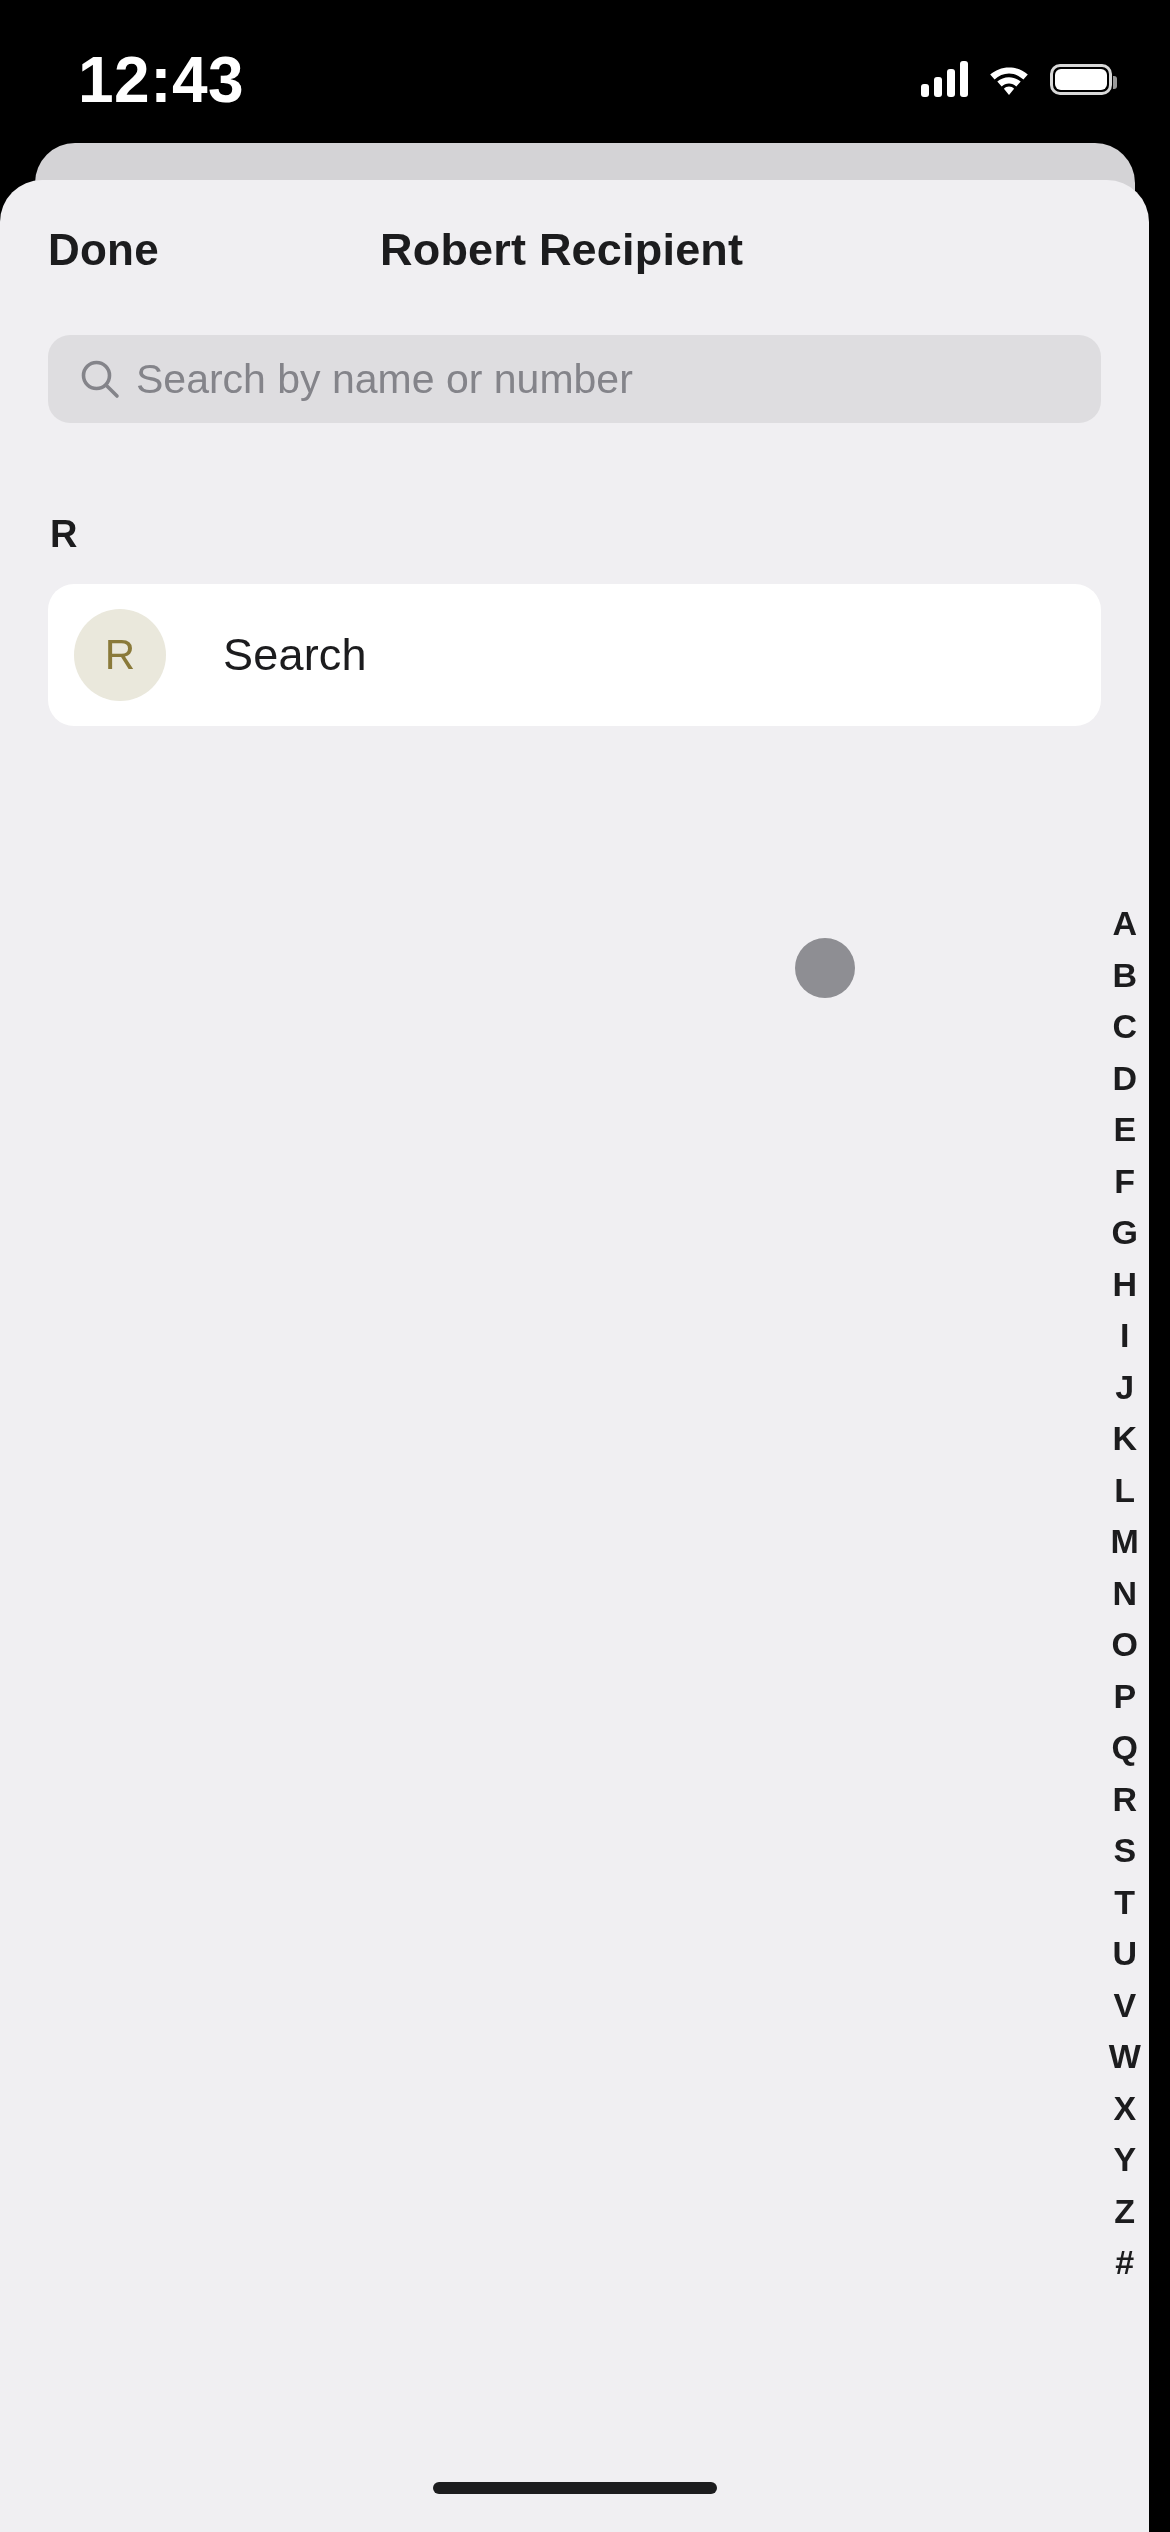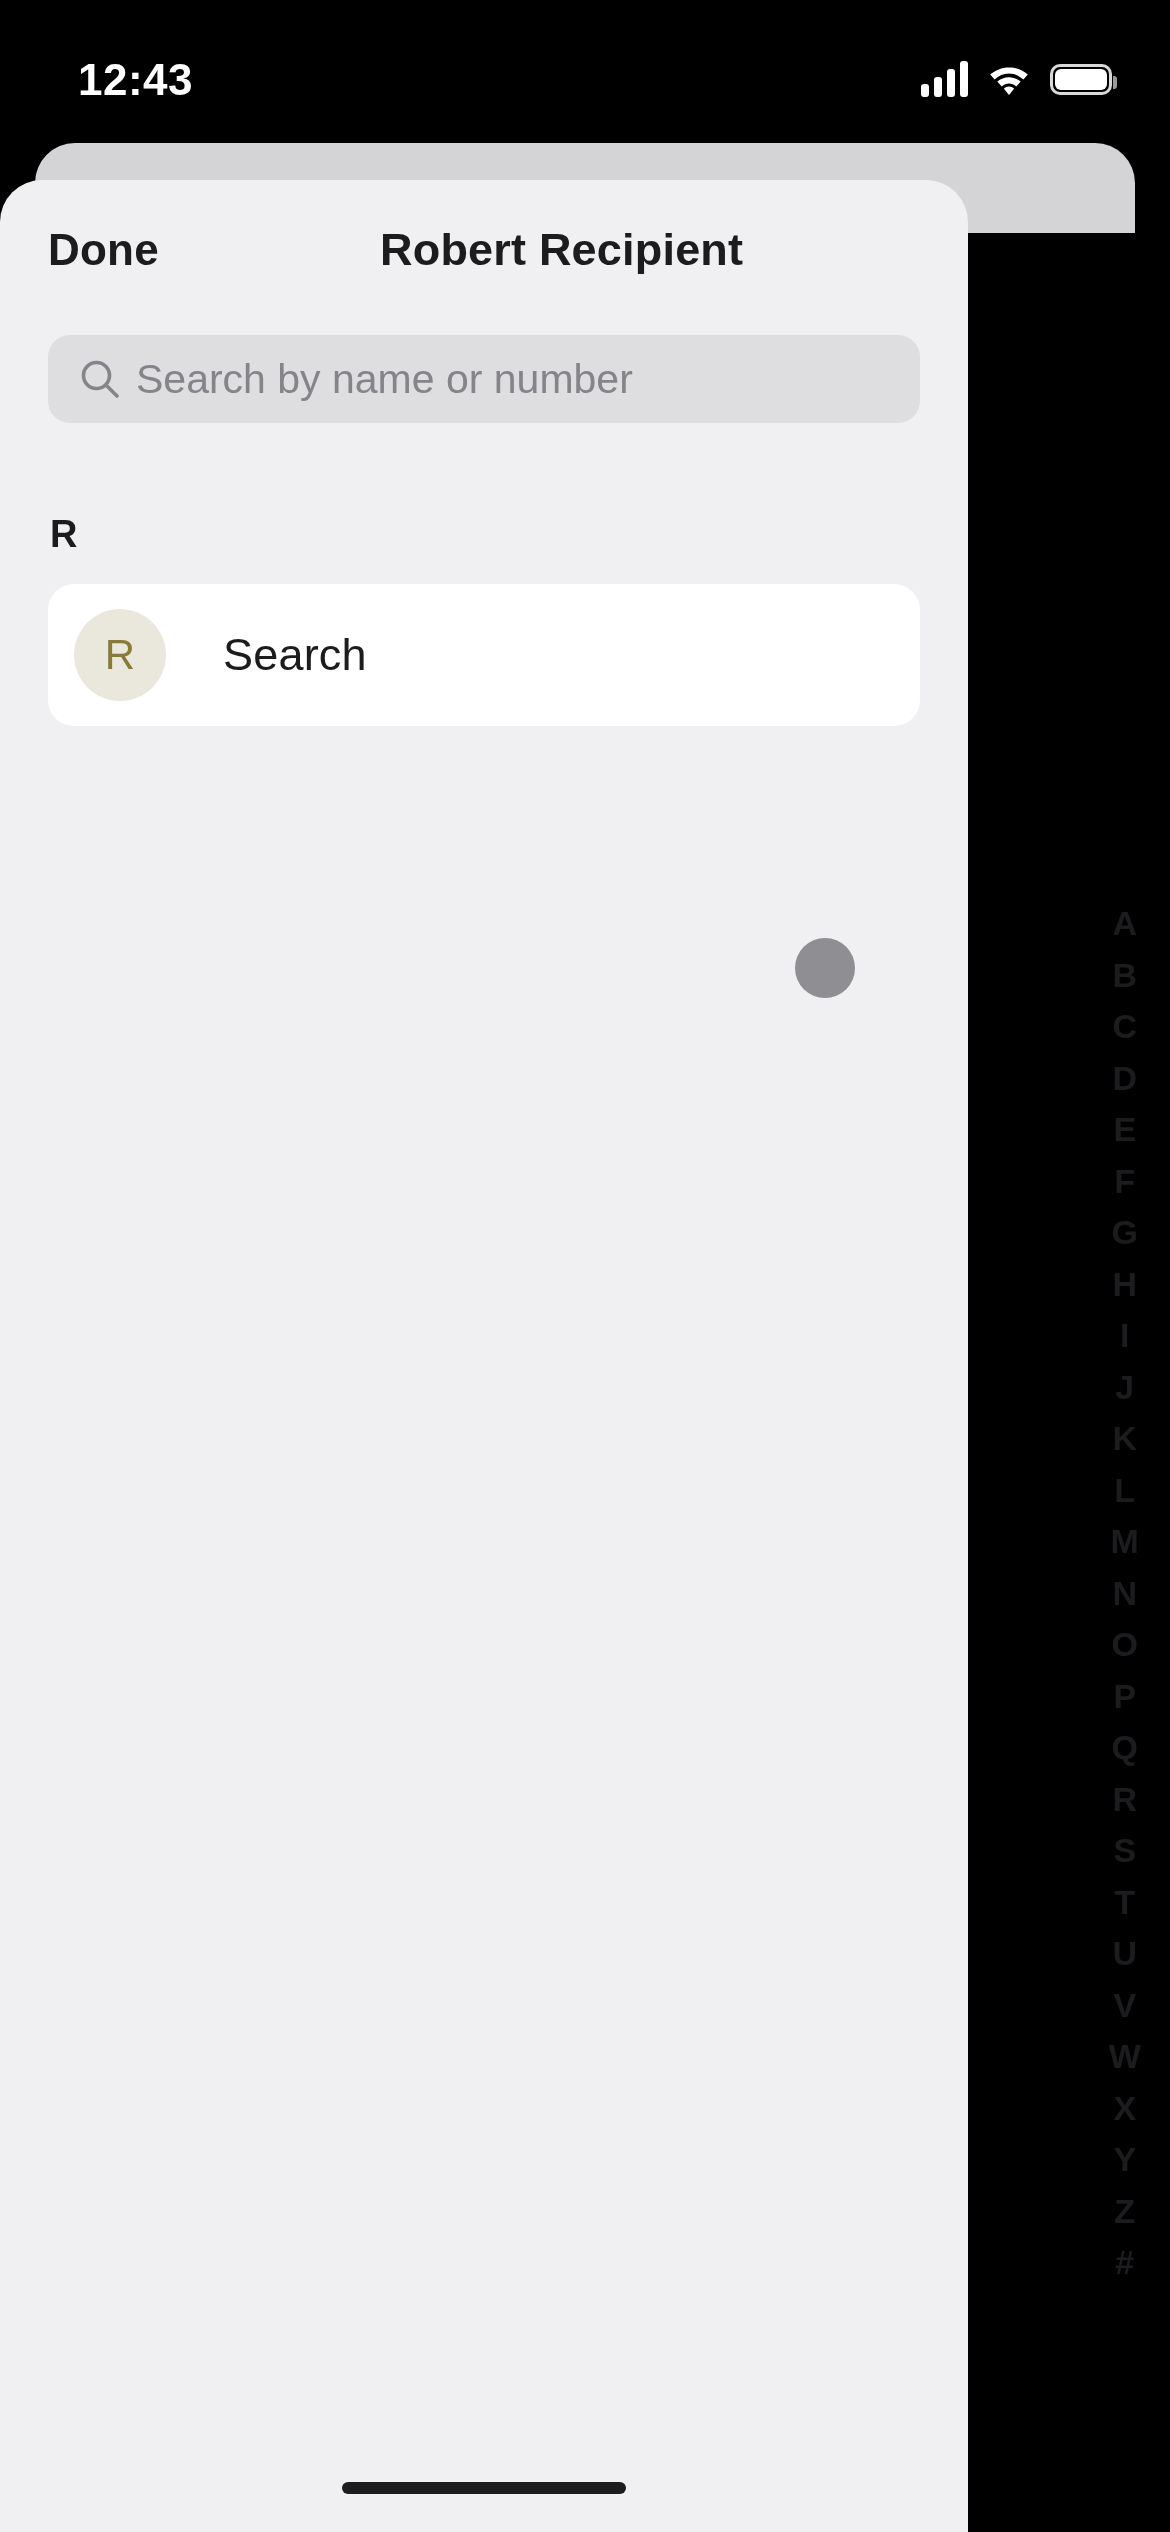--- a/index.html
+++ b/index.html
@@ -16,21 +16,21 @@
     overflow:hidden;
   }
 
   
   .statusbar {
     position:absolute; top:0; left:0; width:1170px; height:150px;
     color:#fff;
   }
   .sb-time {
     position:absolute; left:78px; top:52px;
-    font-size:44px; font-weight:700; letter-spacing:0.5px;
+    font-size:64px; font-weight:700; letter-spacing:0.5px;
     line-height:56px;
   }
   .sb-right {
     position:absolute; right:58px; top:55px;
     display:flex; align-items:center; gap:19px; height:48px;
   }
   
   .cell { display:flex; align-items:flex-end; gap:5px; height:36px; }
   .cell i { display:block; width:8px; background:#fff; border-radius:3px; }
   .cell i:nth-child(1){ height:13px; }
@@ -61,21 +61,21 @@
   .sheet-back {
     position:absolute; left:35px; top:143px;
     width:1100px; height:90px;
     background:#d4d3d6;
     border-radius:40px 40px 0 0;
   }
 
   
   .sheet {
     position:absolute; left:0; top:180px;
-    width:968px; height:2352px;
+    width:1149px; height:2352px;
     background:#f0eff2;
     border-radius:42px 42px 0 0;
     overflow:hidden;
   }
 
   
   .navbar {
     position:relative; height:115px; width:100%;
   }
   .nav-done {

